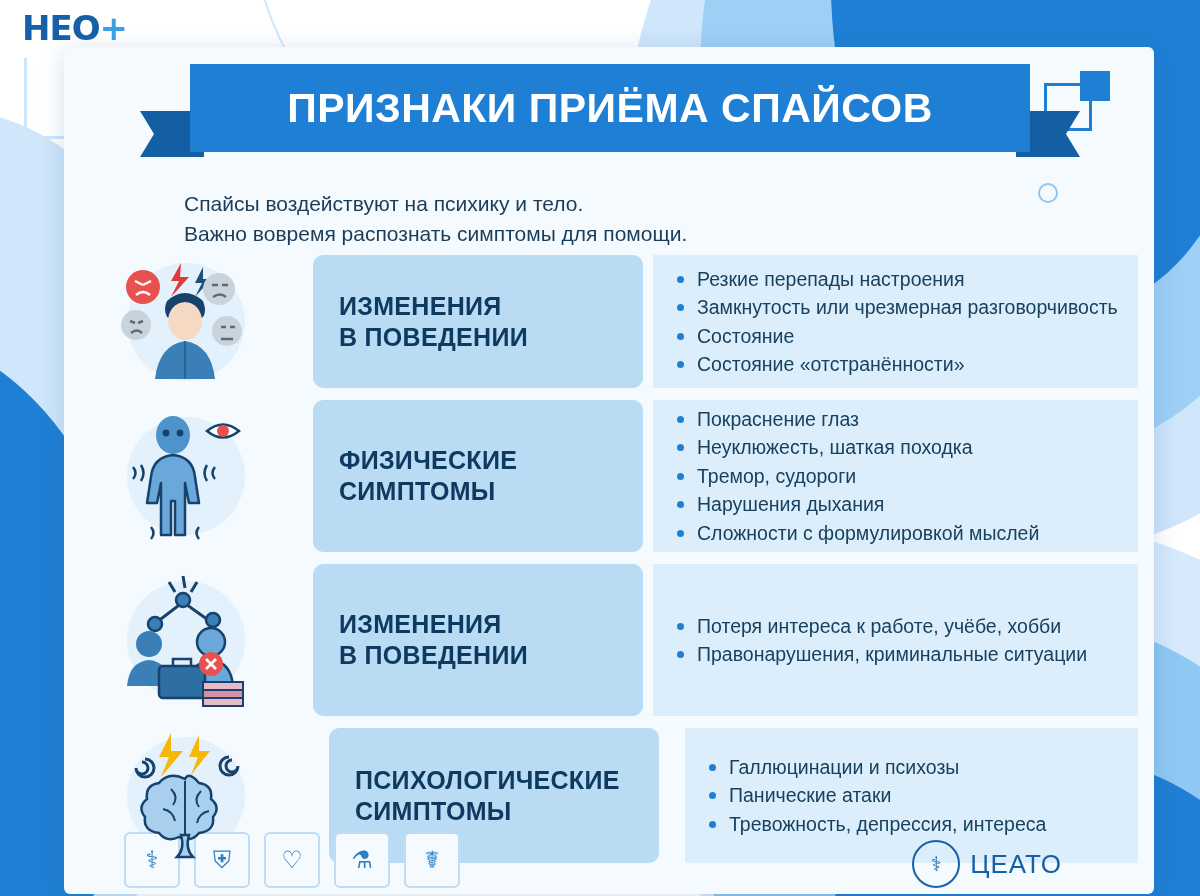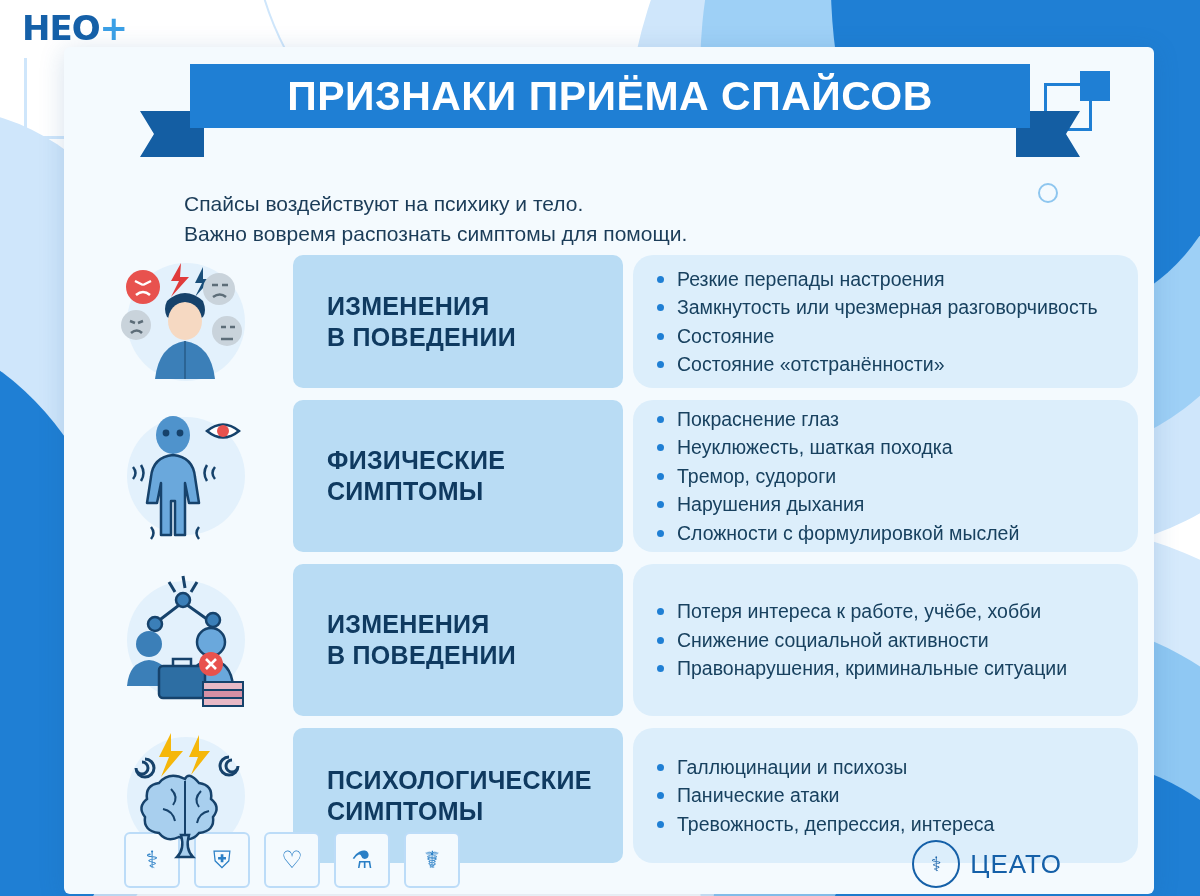--- a/index.html
+++ b/index.html
@@ -83,21 +83,21 @@
     position:absolute;right:96px;top:136px;width:16px;height:16px;border:2px solid #8ec6ef;border-radius:50%;
   }
   
   .banner-wrap{position:absolute;left:76px;top:17px;width:940px;height:100px;}
   .ribbon-left,.ribbon-right{
     position:absolute;top:47px;width:64px;height:46px;background:#145ea3;
   }
   .ribbon-left{left:0;clip-path:polygon(0 0,100% 0,100% 100%,0 100%,14px 50%);}
   .ribbon-right{right:0;clip-path:polygon(0 0,100% 0,calc(100% - 14px) 50%,100% 100%,0 100%);}
   .banner{
-    position:absolute;left:50px;top:0;width:840px;height:64px;background:#1f7fd4;
+    position:absolute;left:50px;top:0;width:840px;height:88px;background:#1f7fd4;
     display:flex;align-items:center;justify-content:center;
   }
   .banner h1{
     margin:0;color:#fff;font-size:41px;font-weight:bold;letter-spacing:.5px;
     font-family:"Liberation Sans", sans-serif;text-align:center;
   }
   
   .subtitle{
     position:absolute;left:120px;top:142px;width:860px;text-align:left;
     color:#1b3c58;font-size:21px;line-height:30px;
@@ -106,39 +106,39 @@
   .rows{position:absolute;left:14px;top:208px;width:1060px;}
   .row{display:flex;align-items:stretch;margin-bottom:12px;height:150px;}
   .icon-cell{
     width:215px;display:flex;align-items:center;justify-content:center;position:relative;
   }
   .icon-bg{
     position:absolute;width:118px;height:118px;border-radius:50%;background:#e3f1fc;
   }
   .title-cell{
     width:330px;background:#b9dcf4;border-radius:10px;
-    display:flex;align-items:center;padding-left:34px;box-sizing:border-box;
-    color:#0f3a60;font-weight:bold;font-size:25px;line-height:31px;letter-spacing:.3px;
+    display:flex;align-items:center;padding-left:26px;box-sizing:border-box;
+    color:#0f3a60;font-weight:bold;font-size:25px;line-height:31px;letter-spacing:.3px;margin-left:20px;
   }
   .list-cell{
-    flex:1;background:#dceefb;border-radius:20px;margin-left:10px;
+    flex:1;background:#dceefb;border-radius:0;margin-left:10px;
     display:flex;align-items:center;padding:6px 20px 6px 24px;box-sizing:border-box;
   }
   .list-cell ul{margin:0;padding:0;list-style:none;}
   .list-cell li{
     color:#18415f;font-size:19.5px;line-height:28.5px;position:relative;padding-left:20px;
   }
   .list-cell li:before{
     content:"";position:absolute;left:0;top:11px;width:7px;height:7px;border-radius:50%;background:#1f7fd4;
   }
   
   .row.r1{height:133px;}
   .row.r2{height:152px;}
   .row.r3{height:152px;}
-  .row.r4{height:135px;}
+  .row.r4{height:135px;gap:16px;}
   
   .footer{
     position:absolute;left:0;bottom:0;width:100%;height:62px;
   }
   .foot-icons{position:absolute;left:60px;bottom:6px;display:flex;gap:14px;}
   .foot-ic{
     width:52px;height:52px;border:2px solid #bcdcf8;border-radius:6px;
     display:flex;align-items:center;justify-content:center;color:#2a7fc6;font-size:24px;
     background:#f4fafe;
   }
@@ -309,21 +309,20 @@
       </div>
       <div class="title-cell">
         <div>
           <div>ИЗМЕНЕНИЯ</div>
           <div>В ПОВЕДЕНИИ</div>
         </div>
       </div>
       <div class="list-cell">
         <ul>
           <li>Потеря интереса к работе, учёбе, хобби</li>
-          <li>Снижение социальной активности</li>
           <li>Правонарушения, криминальные ситуации</li>
         </ul>
       </div>
     </div>
 
     <div class="row r4">
       <div class="icon-cell">
         <div class="icon-bg"></div>
         <svg class="ic" width="150" height="130" viewBox="0 0 150 130">
 

